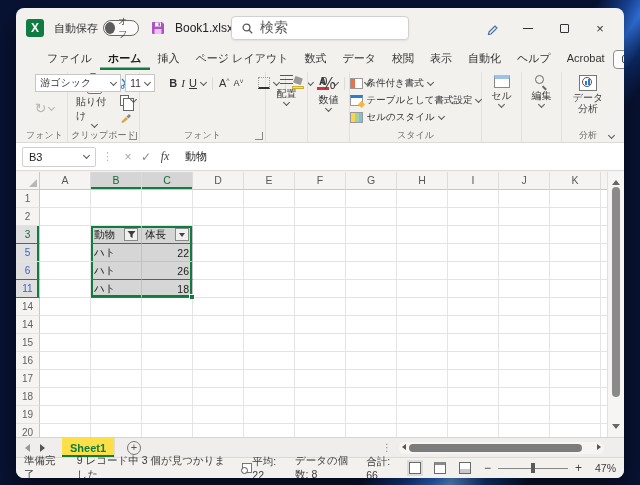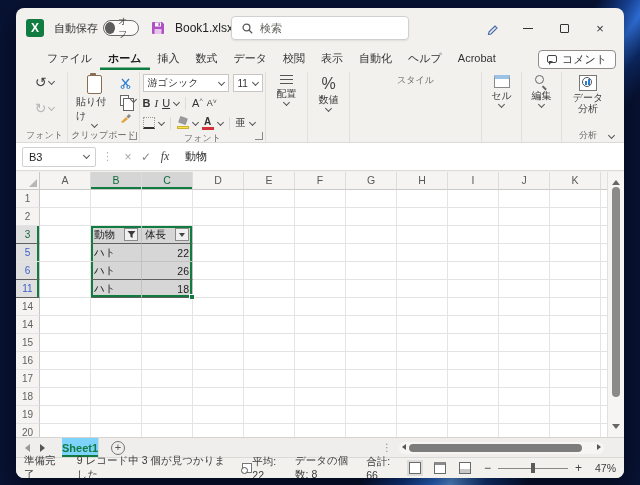--- a/index.html
+++ b/index.html
@@ -23,21 +23,21 @@
   .xlogo { width:18px; height:18px; background:#107c41; border-radius:3px; color:#fff;
     font-size:12px; font-weight:bold; display:flex; align-items:center; justify-content:center; margin-right:10px; }
   .autosave { display:flex; align-items:center; gap:5px; font-size:11px; color:#333; }
   .toggle { width:36px; height:16px; border:1px solid #6a6a6a; border-radius:9px; display:flex; align-items:center; padding:1px 4px 1px 1px; gap:3px; background:#fbfaf9; }
   .knob { width:12px; height:12px; border-radius:50%; background:#5c5c5c; }
   .toggle span { font-size:9px; color:#444; }
   .floppy { width:14px; height:14px; margin:0 10px 0 12px; }
   .fname { font-size:12px; color:#222; display:flex; align-items:center; gap:5px; }
   .searchbox { position:absolute; left:50%; top:8px; transform:translateX(-50%); width:178px; height:24px;
     background:#fff; border:1px solid #d2d0ce; border-radius:4px; display:flex; align-items:center; gap:7px;
-    padding:0 10px; font-size:11px; color:#5c5b59; box-shadow:0 1px 2px rgba(0,0,0,.08); }
+    padding:0 10px; font-size:14px; color:#5c5b59; box-shadow:0 1px 2px rgba(0,0,0,.08); }
   .wctrls { margin-left:auto; display:flex; align-items:center; gap:8px; }
   .wbtn { width:28px; height:26px; display:flex; align-items:center; justify-content:center; color:#333; font-size:13px; }
   .minbar { width:10px; height:1px; background:#333; display:inline-block; }
   .maxbox { width:9px; height:9px; border:1px solid #333; border-radius:1px; display:inline-block; }
 
   
   .tabrow { height:22px; display:flex; align-items:center; padding:0 8px 0 14px; }
   .rtab { font-size:11px; color:#333; padding:2px 8px 4px; white-space:nowrap; cursor:default; }
   .rtab.sel { color:#1a1a1a; font-weight:bold; box-shadow:inset 0 -2.5px 0 #107c41; }
   .tabactions { margin-left:auto; display:flex; align-items:center; gap:7px; }
@@ -142,21 +142,21 @@
   .varrow { position:absolute; left:4px; width:0; height:0; border:4px solid transparent; }
   .vup { top:4px; border-bottom:5px solid #666; }
   .vdn { bottom:4px; border-top:5px solid #666; }
   .vthumb { position:absolute; left:4px; top:15px; width:8px; height:210px; background:#8a8a8a; border-radius:4px; }
 
   
   .sheetstrip { position:absolute; top:429px; left:0; right:0; height:20px; background:#f0eeec;
     border-top:1px solid #d6d4d1; display:flex; align-items:center; }
   .navtri { width:0; height:0; border:4px solid transparent; margin:0 5px; }
   .ntl { border-right:5px solid #9a9896; } .ntr { border-left:5px solid #555; }
-  .sheettab { height:100%; background:#7dd3fc; display:flex; align-items:center; padding:0 0;
+  .sheettab { height:100%; background:#fde047; display:flex; align-items:center; padding:0 8px;
     font-size:11px; color:#107c41; font-weight:bold; box-shadow:inset 0 -2px 0 #107c41; border-right:1px solid #dddbd8; margin-left:8px; }
   .addsheet { width:14px; height:14px; border:1px solid #767472; border-radius:50%; margin-left:12px;
     font-size:11px; line-height:11px; color:#555; display:flex; align-items:center; justify-content:center; }
   .hdots { margin-left:auto; color:#8a8886; font-size:10px; letter-spacing:-1px; }
   .hscroll { width:205px; height:12px; margin:0 20px 0 8px; background:#f6f5f4; border-radius:6px; position:relative; }
   .htri { position:absolute; top:2.5px; width:0; height:0; border:3.5px solid transparent; }
   .htl { left:0; border-right:4.5px solid #555; } .htr { right:0; border-left:4.5px solid #555; }
   .hthumb { position:absolute; left:10px; right:22px; top:2px; height:8px; background:#7c7c7c; border-radius:4px; }
 
   
@@ -226,20 +226,21 @@
           <span>×</span>
         </div>
     </div>
   </div>
 
   <div class="tabrow">
     <div id="ribbon-tabs" style="display:flex;align-items:center;margin-left:9px;">
         <div class="rtab">ファイル</div>
         <div class="rtab sel">ホーム</div>
         <div class="rtab">挿入</div>
+        <div class="rtab">ページ レイアウト</div>
         <div class="rtab">数式</div>
         <div class="rtab">データ</div>
         <div class="rtab">校閲</div>
         <div class="rtab">表示</div>
         <div class="rtab">自動化</div>
         <div class="rtab">ヘルプ</div>
         <div class="rtab">Acrobat</div>
       </div>
     <div class="tabactions">
       <div class="cmtbtn">
@@ -296,21 +297,21 @@
             </svg>
           </div>
         </div>
       </div>
       <div class="glabel">クリップボード</div>
       <span class="launcher"></span>
     </div>
 
     <div class="rgroup" style="width:126px">
       <div class="gbody">
-          <div style="display:flex;flex-direction:column;gap:2px;padding-top:1px;">
+          <div style="display:flex;flex-direction:row;gap:14px;padding-top:1px;">
         <div class="frow">
           <div class="selbox" style="width:86px">
             <span>游ゴシック</span>
             <span class="chev"></span>
           </div>
           <div class="selbox" style="width:30px">
             <span>11</span>
             <span class="chev"></span>
           </div>
         </div>
@@ -360,20 +361,39 @@
           <div class="bigbtn">
         <span class="pct">%</span>
         <span>数値</span>
         <span class="chev"></span>
       </div>
         </div>
       <div class="glabel"></div>
     </div>
 
     <div class="rgroup" style="width:132px">
+      <div class="gbody">
+          <div style="display:flex;flex-direction:column;padding-top:2px;">
+        <div class="stylerow">
+          <span class="cfic"></span>
+          <span>条件付き書式</span>
+          <span class="chev"></span>
+        </div>
+        <div class="stylerow">
+          <span class="ftic"></span>
+          <span>テーブルとして書式設定</span>
+          <span class="chev"></span>
+        </div>
+        <div class="stylerow">
+          <span class="csic"></span>
+          <span>セルのスタイル</span>
+          <span class="chev"></span>
+        </div>
+      </div>
+        </div>
       <div class="glabel">スタイル</div>
     </div>
 
     <div class="rgroup" style="width:40px">
       <div class="gbody">
           <div class="bigbtn">
         <span class="cellic"></span>
         <span>セル</span>
         <span class="chev"></span>
       </div>

